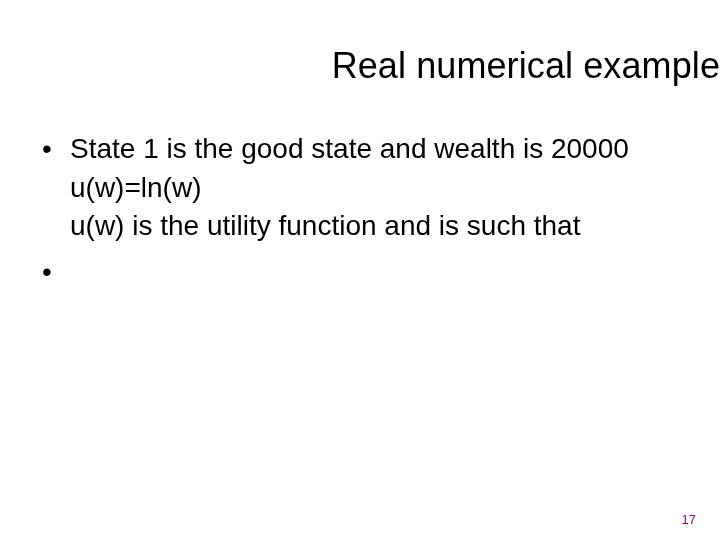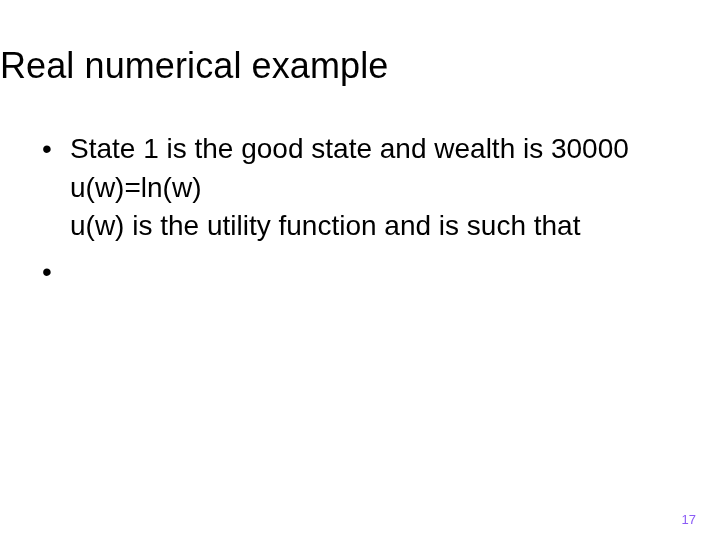--- a/index.html
+++ b/index.html
@@ -19,21 +19,21 @@
     width: 720px;
     height: 540px;
     background: #ffffff;
     box-sizing: border-box;
   }
   .slide-title {
     position: absolute;
     left: 0;
     top: 44px;
     width: 720px;
-    text-align: left;
+    text-align: right;
     font-size: 36px;
     line-height: 44px;
     font-weight: 400;
     color: #000000;
     letter-spacing: 0.1px;
     white-space: nowrap;
   }
   .body-area {
     position: absolute;
     left: 36px;
@@ -73,37 +73,37 @@
     font-size: 0.62em;
     vertical-align: super;
     line-height: 0;
   }
   .page-number {
     position: absolute;
     right: 24px;
     bottom: 12px;
     font-size: 13px;
     line-height: 16px;
-    color: #8b5cf6;
+    color: #701a75;
     text-align: right;
   }
 </style>
 </head>
 <body>
 
 <div class="slide">
 
   <div class="slide-title">Real numerical example</div>
 
   <div class="body-area">
 
     <div class="bullet-block">
       <span class="bullet-marker">•</span>
       <span class="bullet-text">
-        <span class="bullet-line">State 1 is the good state and wealth is 30000</span>
+        <span class="bullet-line">State 1 is the good state and wealth is 20000</span>
         <span class="bullet-line">u(w)=ln(w)</span>
         <span class="bullet-line">u(w) is the utility function and is such that</span>
       </span>
     </div>
 
     <div class="bullet-block">
       <span class="bullet-marker">•</span>
       <span class="bullet-text">
       </span>
     </div>

